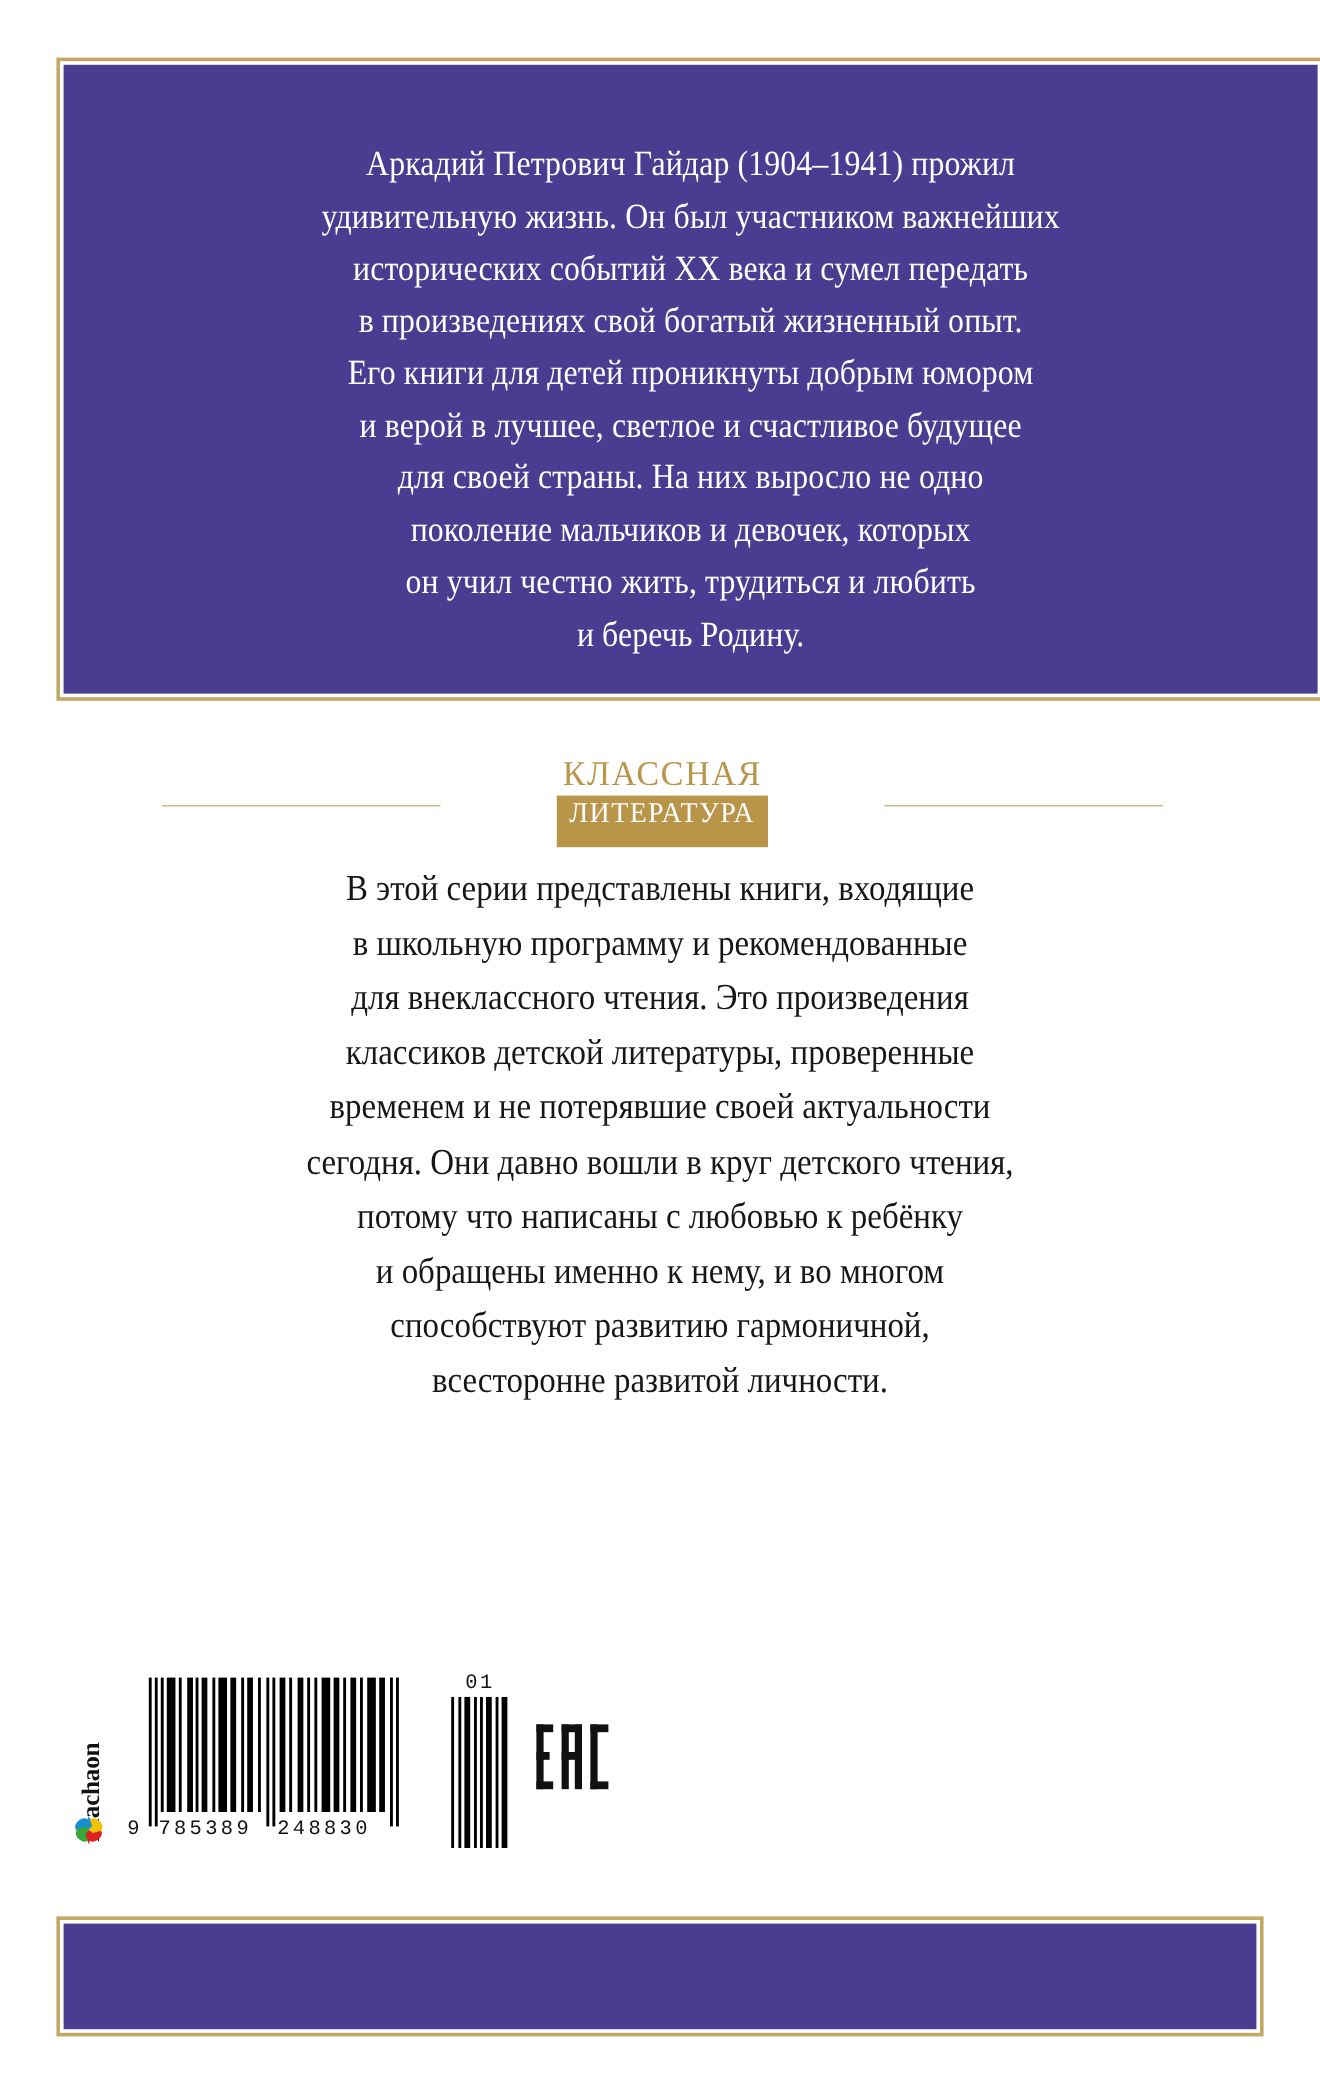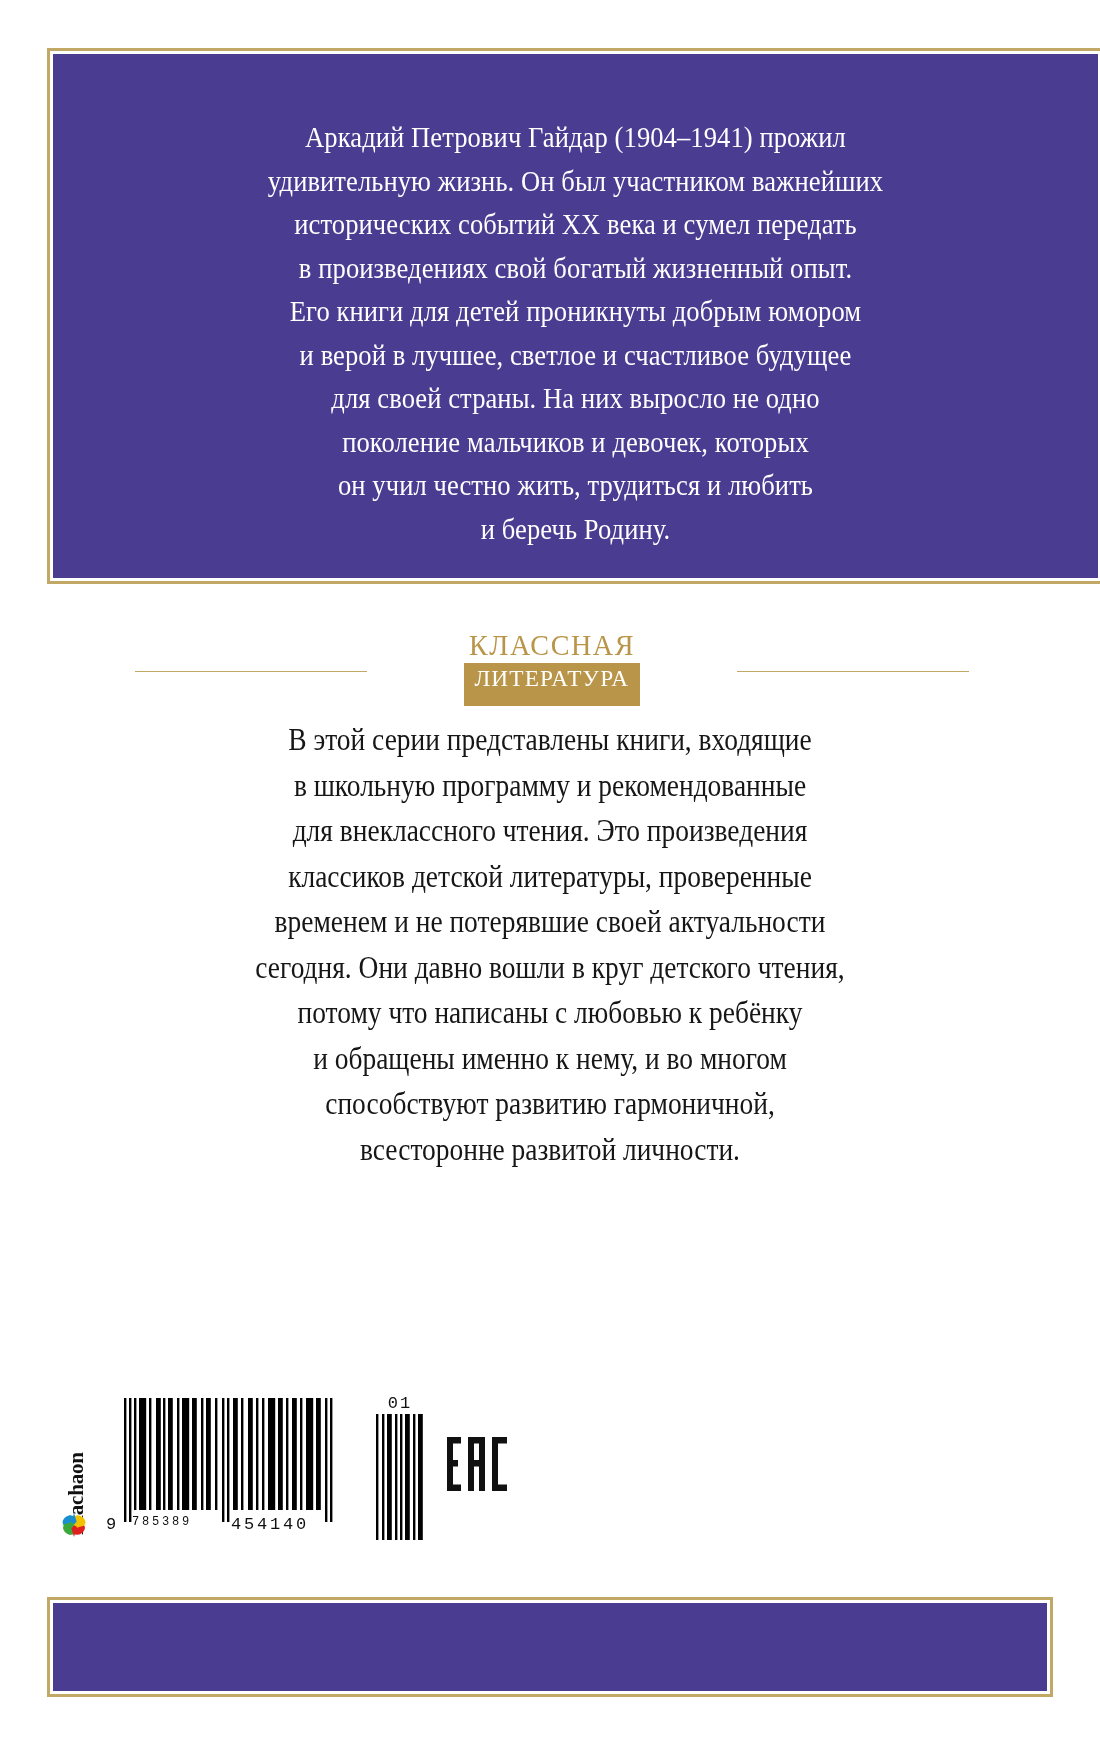--- a/index.html
+++ b/index.html
@@ -310,22 +310,22 @@
           <rect x="182" y="4" width="4.8" height="112"></rect>
           <rect x="190" y="4" width="2.4" height="112"></rect>
           <rect x="196" y="4" width="7.2" height="112"></rect>
           <rect x="206" y="4" width="4.8" height="112"></rect>
 
           <rect x="215" y="4" width="2.4" height="124"></rect>
           <rect x="220" y="4" width="2.4" height="124"></rect>
         </g>
       </svg>
       <div style="position:absolute;left:-4px;top:121px;font-family:'Liberation Mono','DejaVu Sans Mono',monospace;font-size:17px;color:#111;">9</div>
-      <div style="position:absolute;left:22px;top:121px;font-family:'Liberation Mono','DejaVu Sans Mono',monospace;font-size:12px;letter-spacing:2.8px;color:#111;">785389</div>
-      <div style="position:absolute;left:121px;top:121px;font-family:'Liberation Mono','DejaVu Sans Mono',monospace;font-size:17px;letter-spacing:2.8px;color:#111;">454140</div>
+      <div style="position:absolute;left:22px;top:121px;font-family:'Liberation Mono','DejaVu Sans Mono',monospace;font-size:17px;letter-spacing:2.8px;color:#111;">785389</div>
+      <div style="position:absolute;left:121px;top:121px;font-family:'Liberation Mono','DejaVu Sans Mono',monospace;font-size:17px;letter-spacing:2.8px;color:#111;">248830</div>
     </div>
 
     <div class="addon">
       <div class="addon-digits">01</div>
       <svg class="addon-bars" viewBox="0 0 52 126">
         <rect x="0" y="0" width="52" height="126" fill="#ffffff"></rect>
         <g fill="#000000">
           <rect x="2" y="0" width="2.4" height="126"></rect>
           <rect x="8" y="0" width="2.4" height="126"></rect>
           <rect x="13" y="0" width="4.8" height="126"></rect>

